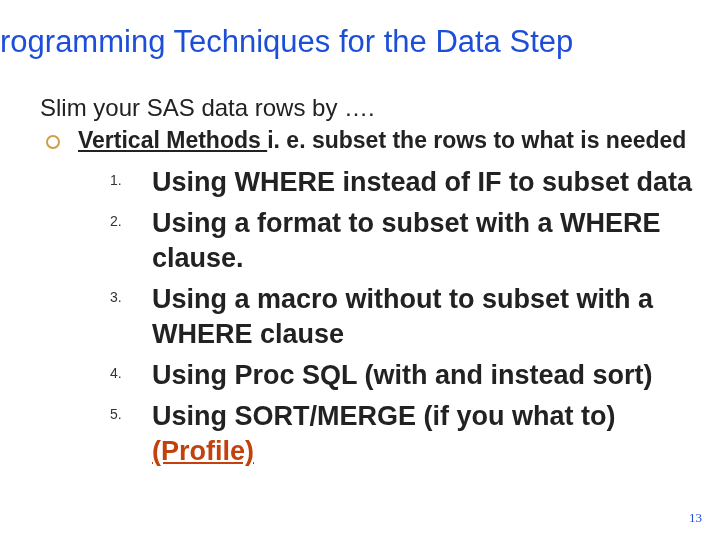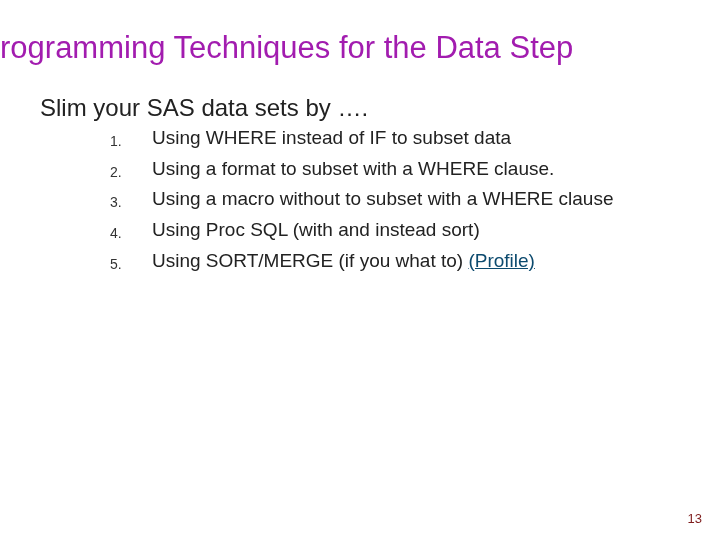--- a/index.html
+++ b/index.html
@@ -13,25 +13,25 @@
   }
   .slide {
     position: relative;
     width: 720px;
     height: 540px;
     box-sizing: border-box;
   }
   .title {
     position: absolute;
     left: 0;
-    top: 30px;
+    top: 24px;
     width: 632px;
     font-family: Arial, Helvetica, sans-serif;
     font-size: 31px;
-    color: #a21caf;
+    color: #1d4ed8;
     white-space: nowrap;
   }
   .body {
     position: absolute;
     left: 40px;
     top: 94px;
     width: 660px;
   }
   .lead {
     font-size: 24px;
@@ -64,60 +64,66 @@
   }
   ol.numlist {
     list-style: none;
     margin: 4px 0 0 0;
     padding: 0 0 0 70px;
     counter-reset: item;
   }
   ol.numlist li {
     counter-increment: item;
     position: relative;
-    font-size: 19px;
-    font-weight: normal;
+    font-size: 27px;
+    font-weight: bold;
     color: #222;
     line-height: 1.3;
     margin-bottom: 6px;
     padding-left: 42px;
   }
   ol.numlist li::before {
     content: counter(item) ".";
     position: absolute;
     left: 0;
     top: 6px;
     font-size: 14px;
     font-weight: normal;
     color: #333;
   }
   .profile-link {
-    color: #0c4a6e;
+    color: #c2410c;
     text-decoration: underline;
   }
   .pagenum {
     position: absolute;
     right: 18px;
     bottom: 14px;
-    font-family: Liberation Sans, sans-serif;
+    font-family: Liberation Serif, serif;
     font-size: 13px;
-    color: #7f1d1d;
+    color: #1d4ed8;
   }
 </style>
 </head>
 <body>
 
 <div class="slide">
 
   <div class="title">rogramming Techniques for the Data Step</div>
 
   <div class="body">
 
-    <div class="lead">Slim your SAS data sets by ….</div>
+    <div class="lead">Slim your SAS data rows by ….</div>
 
+    <div class="sub-row">
+      <span class="sub-bullet"></span>
+      <span class="sub-text">
+        <span class="lead-underline">Vertical Methods </span><span>i. e. subset the rows to what is needed</span>
+      </span>
+    </div>
 
     <ol class="numlist">
       <li>Using WHERE instead of IF to subset data</li>
       <li>Using a format to subset with a WHERE clause.</li>
       <li>Using a macro without to subset with a WHERE clause</li>
       <li>Using Proc SQL (with and instead sort)</li>
       <li>
         <span>Using SORT/MERGE (if you what to) </span><span class="profile-link">(Profile)</span>
       </li>
     </ol>

